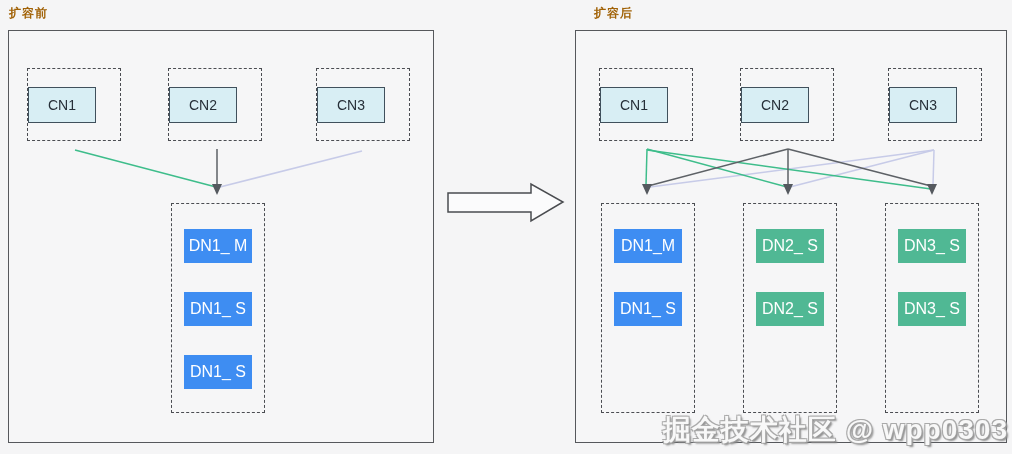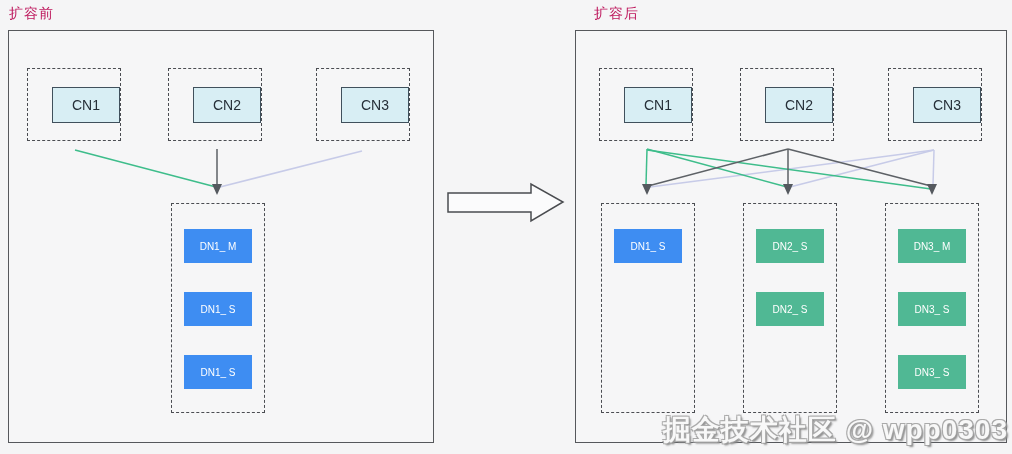--- a/index.html
+++ b/index.html
@@ -6,48 +6,48 @@
   body{
     width:1012px;height:454px;
     background:#f5f5f6;
     font-family:"Liberation Sans","DejaVu Sans",sans-serif;
     position:relative;overflow:hidden;
     -webkit-font-smoothing:antialiased;
   }
   .stage{position:absolute;inset:0;}
   .panel-title{
     position:absolute;top:5px;
-    font-size:14px;color:#be185d;letter-spacing:1px;
+    font-size:12px;color:#a16207;letter-spacing:1px;font-weight:bold;
   }
   .panel{
     position:absolute;top:30px;height:413px;
     border:1px solid #56585c;background:#f6f6f7;
     box-sizing:border-box;
   }
   .cn-cell{
     position:absolute;top:37px;width:94px;height:73px;
     border:1px dashed #4b4d52;box-sizing:border-box;
-    display:flex;align-items:center;justify-content:flex-end;
+    display:flex;align-items:center;justify-content:flex-start;
   }
   .cn-box{
     width:68px;height:36px;
     background:#d8eef4;border:1px solid #40505c;box-sizing:border-box;
     display:flex;align-items:center;justify-content:center;
     font-size:14px;color:#262f38;
   }
   .dn-cell{
     position:absolute;top:172px;width:94px;height:210px;
     border:1px dashed #4b4d52;box-sizing:border-box;
     display:flex;flex-direction:column;align-items:center;
     padding-top:25px;gap:29px;
   }
   .dn-box{
     width:68px;height:34px;flex:none;
     display:flex;align-items:center;justify-content:center;
-    font-size:10px;color:#ffffff;white-space:pre;
+    font-size:16px;color:#ffffff;white-space:pre;
   }
   .dn-blue{background:#3e8df2;}
   .dn-green{background:#50b894;}
   .overlay{position:absolute;left:0;top:0;pointer-events:none;}
   .watermark{
     position:absolute;top:411px;right:4px;
     font-size:28px;font-weight:bold;letter-spacing:1px;
     color:#f8f8f8;white-space:nowrap;
     text-shadow:-1px -1px 0 #aaaaaa,1px -1px 0 #aaaaaa,
                 -1px 1px 0 #aaaaaa,1px 1px 0 #9a9a9a,2px 2px 2px #8b8b8b;
@@ -84,28 +84,28 @@
       <div class="cn-box">CN1</div>
     </div>
     <div class="cn-cell" style="left:164px">
       <div class="cn-box">CN2</div>
     </div>
     <div class="cn-cell" style="left:312px">
       <div class="cn-box">CN3</div>
     </div>
 
     <div class="dn-cell" style="left:25px">
+      <div class="dn-box dn-blue">DN1_M</div>
       <div class="dn-box dn-blue">DN1_ S</div>
     </div>
     <div class="dn-cell" style="left:167px">
       <div class="dn-box dn-green">DN2_ S</div>
       <div class="dn-box dn-green">DN2_ S</div>
     </div>
     <div class="dn-cell" style="left:309px">
-      <div class="dn-box dn-green">DN3_ M</div>
       <div class="dn-box dn-green">DN3_ S</div>
       <div class="dn-box dn-green">DN3_ S</div>
     </div>
   </div>
 
   <svg class="overlay" width="1012" height="454" viewBox="0 0 1012 454">
 
     <g>
       <line x1="362" y1="151" x2="220" y2="187" stroke="#c7cbe8" stroke-width="1.5"></line>
       <line x1="75" y1="150" x2="216" y2="187" stroke="#3ebd8b" stroke-width="1.5"></line>

